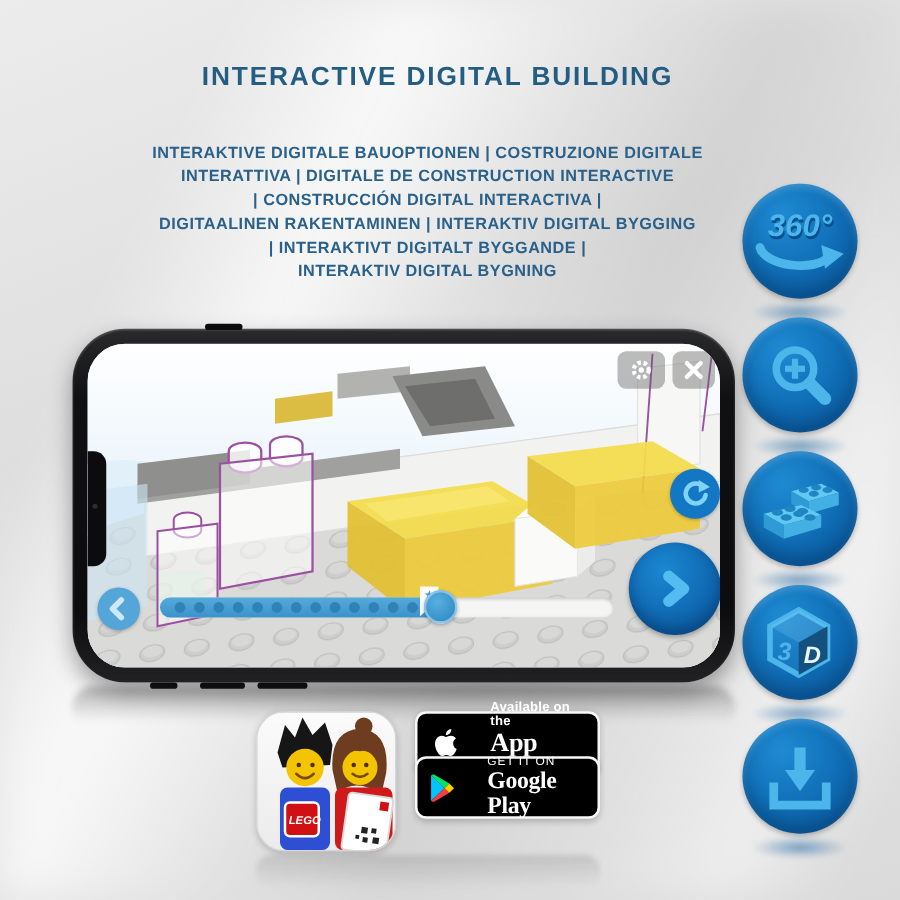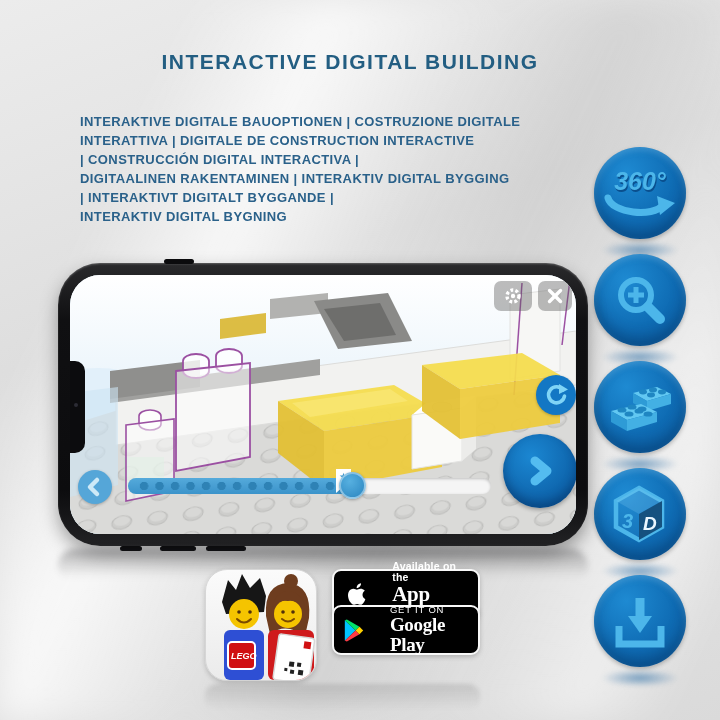--- a/index.html
+++ b/index.html
@@ -5,21 +5,21 @@
   html,body{margin:0;padding:0;}
   .stage{position:relative;width:720px;height:720px;overflow:hidden;
     font-family:"Liberation Sans",sans-serif;
     background:linear-gradient(160deg,#ececec 0%,#dedede 38%,#e7e7e7 62%,#dadada 100%);}
   .stage::before{content:"";position:absolute;inset:0;
     background:linear-gradient(115deg,transparent 18%,rgba(255,255,255,.75) 32%,transparent 48%,rgba(186,186,186,.35) 60%,transparent 74%,rgba(255,255,255,.5) 86%,transparent 95%);
     filter:blur(16px);}
   
   .title{position:absolute;top:50px;left:0;width:700px;text-align:center;
     font-size:21px;font-weight:bold;letter-spacing:1.5px;color:#235e82;}
-  .subtitle{position:absolute;top:112px;left:80px;width:500px;text-align:left;
+  .subtitle{position:absolute;top:112px;left:92px;width:500px;text-align:center;
     font-size:13px;font-weight:bold;letter-spacing:.4px;line-height:19px;color:#2a618a;}
   
   .features{position:absolute;left:594px;top:147px;width:100px;}
   .feature{position:absolute;left:0;width:92px;}
   .f0{top:0}.f1{top:107px}.f2{top:214px}.f3{top:321px}.f4{top:428px}
   .fcircle{position:relative;width:92px;height:92px;border-radius:50%;
     background:radial-gradient(circle at 35% 28%,#1e8ad2 0%,#0f6cb4 55%,#0a589c 100%);
     box-shadow:inset 0 -8px 14px rgba(0,35,75,.35), inset 0 3px 6px rgba(140,215,255,.35), 0 2px 4px rgba(0,0,0,.25);
     display:flex;align-items:center;justify-content:center;}
   .frefl{width:78px;height:18px;margin:2px auto 0;border-radius:50%;

